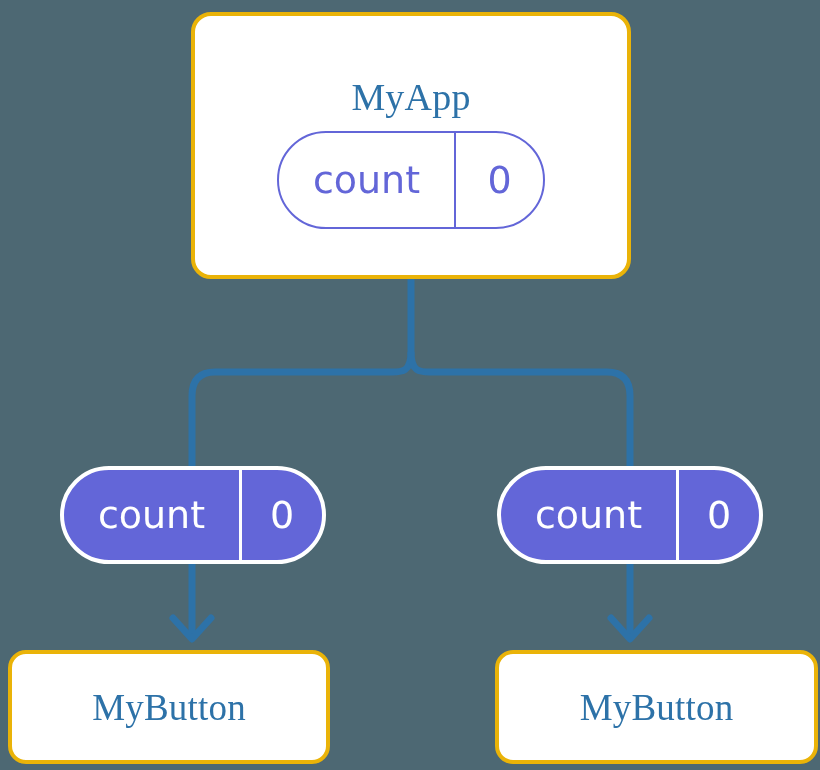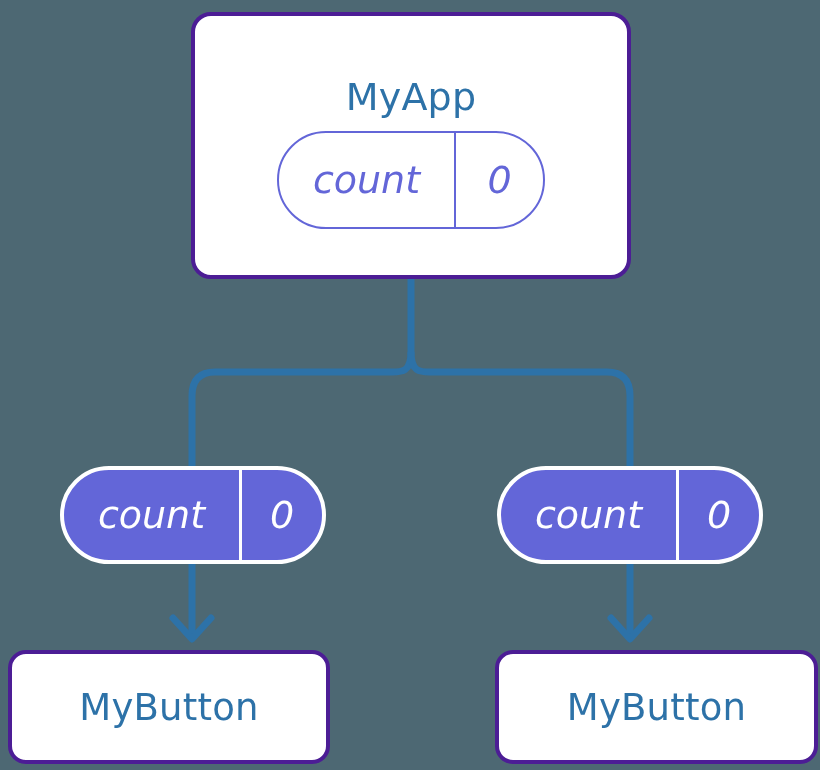--- a/index.html
+++ b/index.html
@@ -25,26 +25,27 @@
     width: 820px;
     height: 770px;
     z-index: 1;
   }
 
   
   .component-box {
     position: absolute;
     box-sizing: border-box;
     background: #ffffff;
-    border: 4px solid #4c1d95;
+    border: 4px solid #eab308;
     border-radius: 18px;
     z-index: 3;
     display: flex;
     align-items: center;
     justify-content: center;
+    font-family: Liberation Serif, serif;
   }
   .component-title {
     color: #2d72a8;
     font-size: 37px;
     font-weight: 400;
     letter-spacing: 0.2px;
     line-height: 1;
     white-space: nowrap;
   }
 
@@ -82,21 +83,20 @@
 
   
   .state-pill {
     position: absolute;
     box-sizing: border-box;
     display: flex;
     align-items: stretch;
     border-radius: 999px;
     z-index: 4;
     overflow: hidden;
-    font-style: italic;
   }
   .pill-key, .pill-value {
     display: flex;
     align-items: center;
     justify-content: center;
     line-height: 1;
     white-space: nowrap;
   }
 
   

